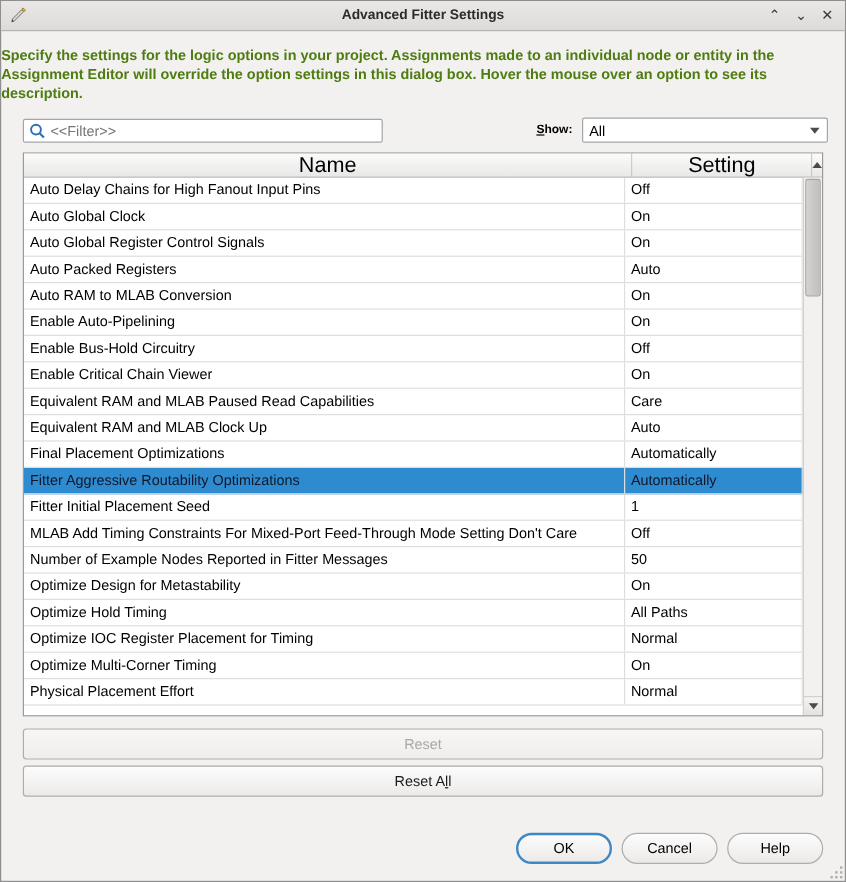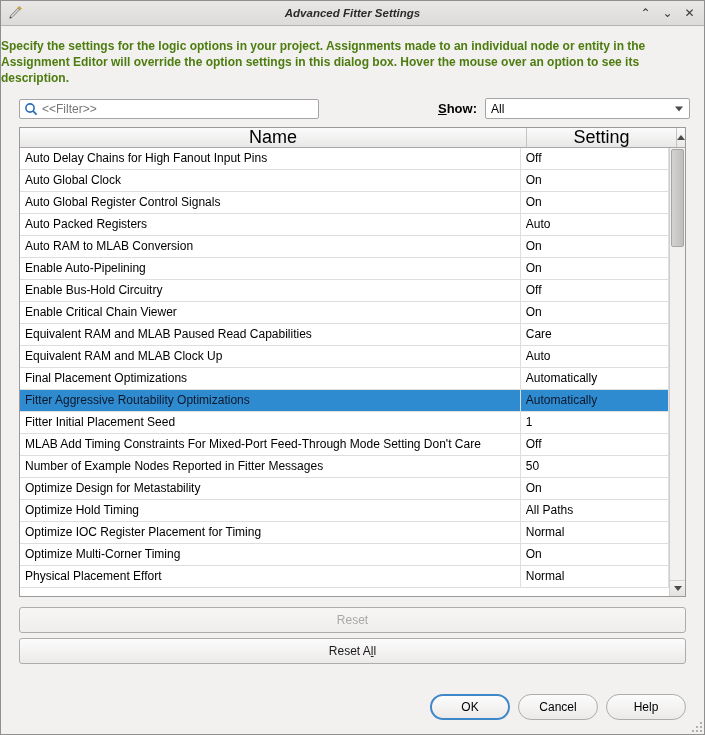--- a/index.html
+++ b/index.html
@@ -44,21 +44,20 @@
   }
   .titlebar-icon svg { display: block; }
   .titlebar-title {
     position: absolute;
     left: 0; right: 0;
     text-align: center;
     font-size: 11.5px;
     font-weight: bold;
     color: #2b2b2b;
     pointer-events: none;
-    font-style: italic;
   }
   .titlebar-buttons {
     margin-left: auto;
     display: flex;
     align-items: center;
     gap: 9px;
     padding-right: 4px;
     z-index: 2;
   }
   .tb-btn {
@@ -109,21 +108,21 @@
     background: transparent;
     font-family: "Liberation Sans", sans-serif;
     font-size: 12px;
     color: #333;
     width: 100%;
     padding: 0;
   }
   .show-label {
     margin-left: auto;
     margin-right: 8px;
-    font-size: 13px;
+    font-size: 10px;
     font-weight: bold;
   }
   .show-label u { text-decoration: underline; }
   .combo {
     width: 205px;
     height: 21px;
     box-sizing: border-box;
     background: #fff;
     border: 1px solid #a5a5a5;
     border-radius: 2px;

